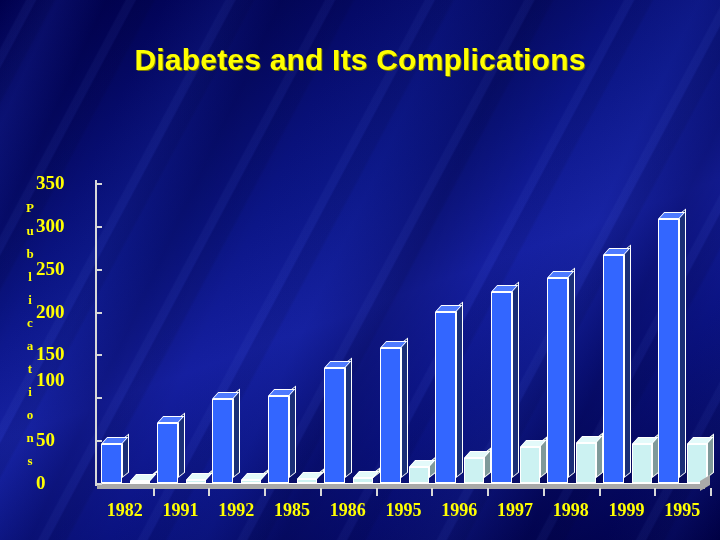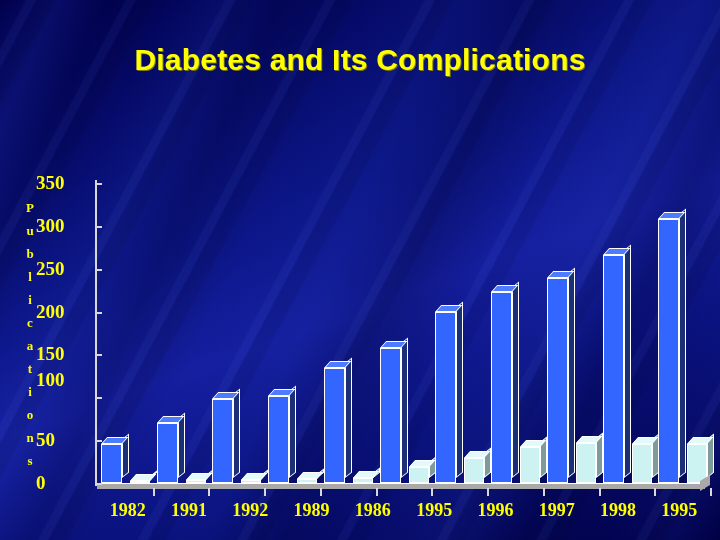--- a/index.html
+++ b/index.html
@@ -381,26 +381,27 @@
         </div>
       </div>
 
     <div id="floor"></div>
     <div id="floor-right"></div>
 
     <div id="xlabels">
         <div class="xlab">1982</div>
         <div class="xlab">1991</div>
         <div class="xlab">1992</div>
-        <div class="xlab">1989</div>
+        <div class="xlab">1985</div>
         <div class="xlab">1986</div>
         <div class="xlab">1995</div>
         <div class="xlab">1996</div>
         <div class="xlab">1997</div>
         <div class="xlab">1998</div>
+        <div class="xlab">1999</div>
         <div class="xlab">1995</div>
       </div>
   <div class="yaxis-tick-mark" style="top: 483px;"></div>
       <div class="yaxis-tick-mark" style="top: 440.143px;"></div>
       <div class="yaxis-tick-mark" style="top: 397.286px;"></div>
       <div class="yaxis-tick-mark" style="top: 354.429px;"></div>
       <div class="yaxis-tick-mark" style="top: 311.571px;"></div>
       <div class="yaxis-tick-mark" style="top: 268.714px;"></div>
       <div class="yaxis-tick-mark" style="top: 225.857px;"></div>
       <div class="yaxis-tick-mark" style="top: 183px;"></div>

